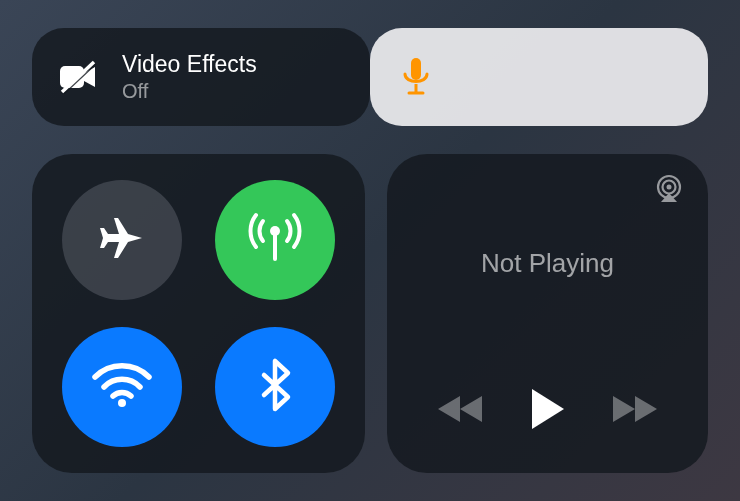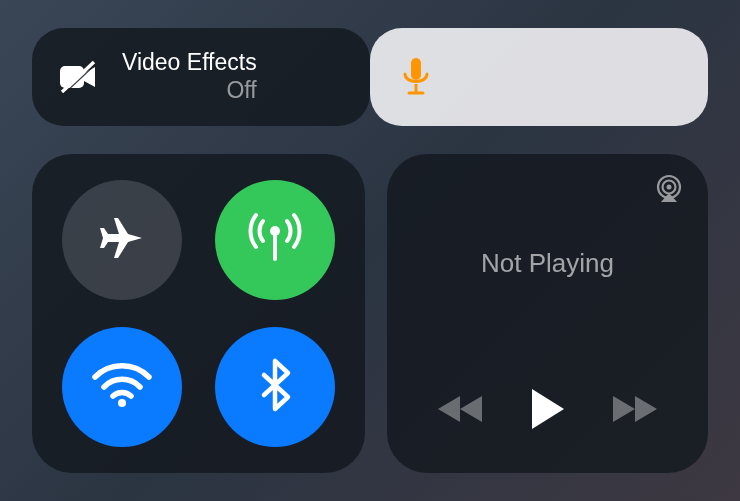--- a/index.html
+++ b/index.html
@@ -35,21 +35,21 @@
     .pill-icon {
       width: 44px;
       height: 44px;
       display: flex;
       align-items: center;
       justify-content: center;
       flex-shrink: 0;
     }
     .pill-text { display: flex; flex-direction: column; line-height: 1.2; }
     .pill-title-dark { color: #fff; font-size: 23px; font-weight: 400; }
-    .pill-sub-dark { color: rgba(255,255,255,0.55); font-size: 23px; text-align: right; }
+    .pill-sub-dark { color: rgba(255,255,255,0.55); font-size: 20px; }
     .pill-title-light { color: #000; font-size: 23px; font-weight: 400; }
     .pill-sub-light { color: rgba(0,0,0,0.55); font-size: 21px; }
 
     .bottom-row {
       display: flex;
       gap: 22px;
       flex: 1;
     }
     .panel {
       flex: 1;

